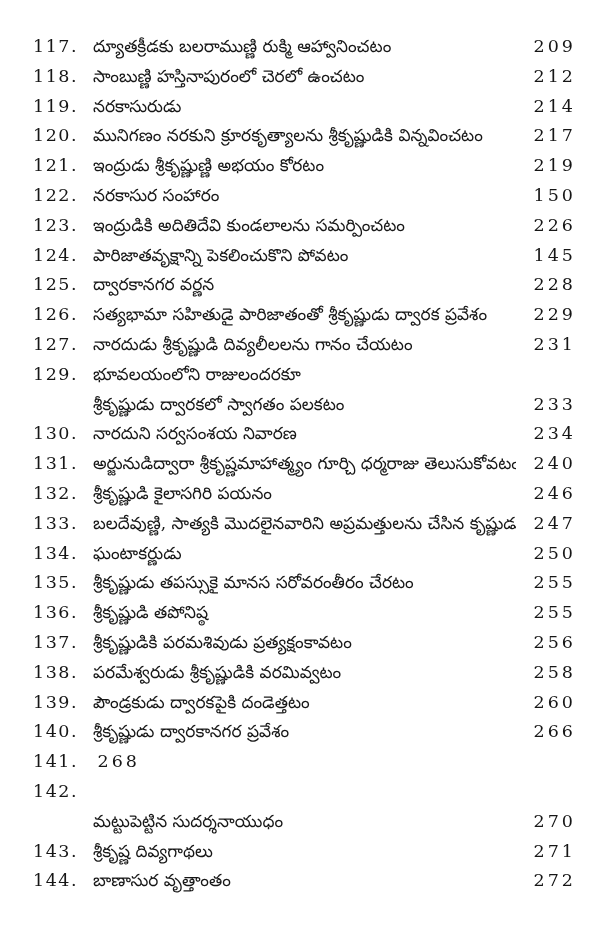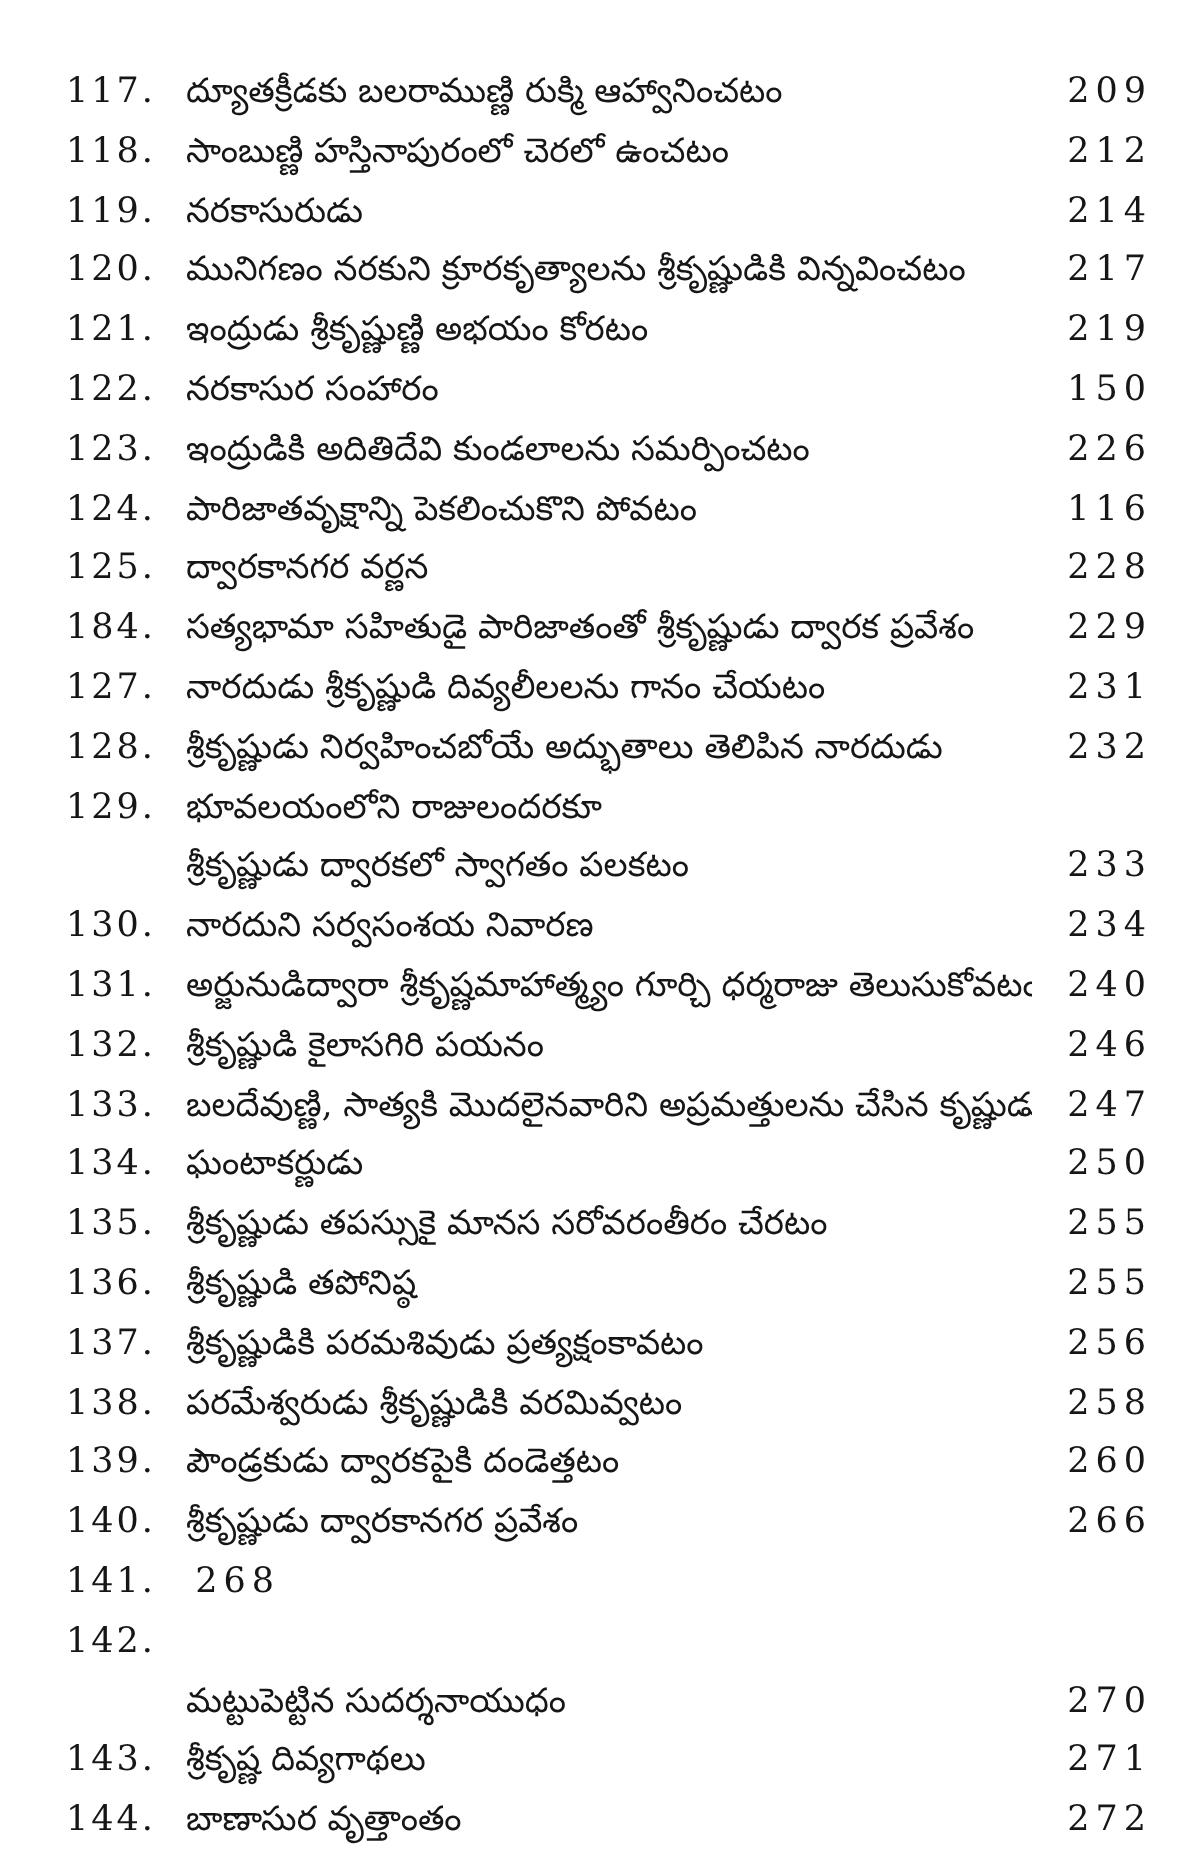--- a/index.html
+++ b/index.html
@@ -87,41 +87,36 @@
         <span class="entry-page">150</span>
       </li>
       <li class="toc-line">
         <span class="entry-num">123.</span>
         <span class="entry-title">ఇంద్రుడికి అదితిదేవి కుండలాలను సమర్పించటం</span>
         <span class="entry-page">226</span>
       </li>
       <li class="toc-line">
         <span class="entry-num">124.</span>
         <span class="entry-title">పారిజాతవృక్షాన్ని పెకలించుకొని పోవటం</span>
-        <span class="entry-page">116</span>
+        <span class="entry-page">145</span>
       </li>
       <li class="toc-line">
         <span class="entry-num">125.</span>
         <span class="entry-title">ద్వారకానగర వర్ణన</span>
         <span class="entry-page">228</span>
       </li>
       <li class="toc-line">
-        <span class="entry-num">184.</span>
+        <span class="entry-num">126.</span>
         <span class="entry-title">సత్యభామా సహితుడై పారిజాతంతో శ్రీకృష్ణుడు ద్వారక ప్రవేశం</span>
         <span class="entry-page">229</span>
       </li>
       <li class="toc-line">
         <span class="entry-num">127.</span>
         <span class="entry-title">నారదుడు శ్రీకృష్ణుడి దివ్యలీలలను గానం చేయటం</span>
         <span class="entry-page">231</span>
-      </li>
-      <li class="toc-line">
-        <span class="entry-num">128.</span>
-        <span class="entry-title">శ్రీకృష్ణుడు నిర్వహించబోయే అద్భుతాలు తెలిపిన నారదుడు</span>
-        <span class="entry-page">232</span>
       </li>
       <li class="toc-line">
         <span class="entry-num">129.</span>
         <span class="entry-title">భూవలయంలోని రాజులందరకూ</span>
         <span class="entry-page"></span>
       </li>
       <li class="toc-line">
         <span class="entry-num"></span>
         <span class="entry-title">శ్రీకృష్ణుడు ద్వారకలో స్వాగతం పలకటం</span>
         <span class="entry-page">233</span>

